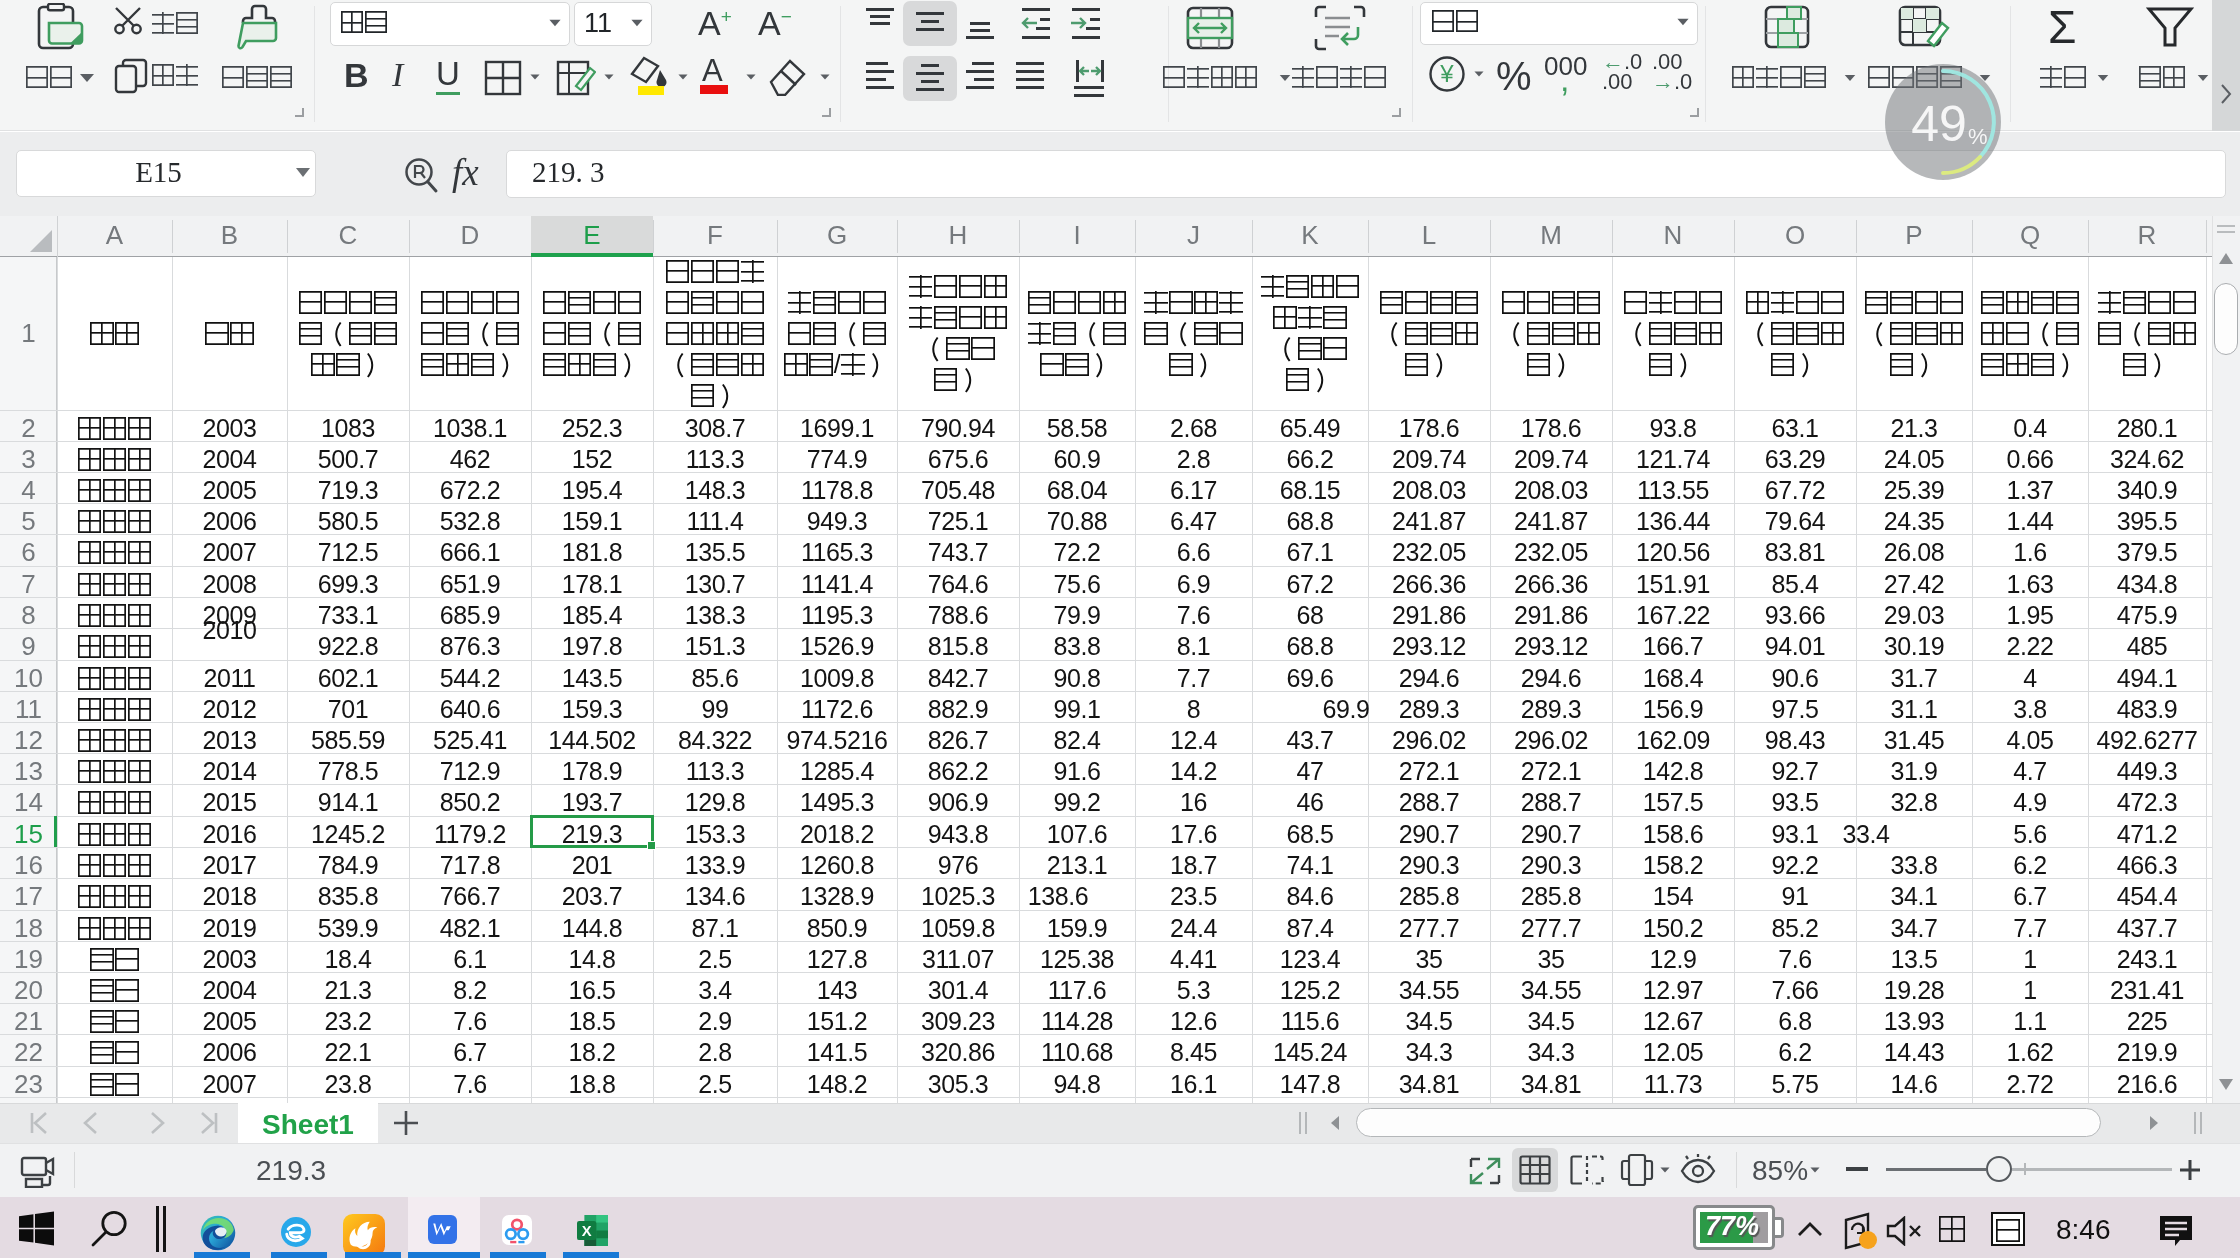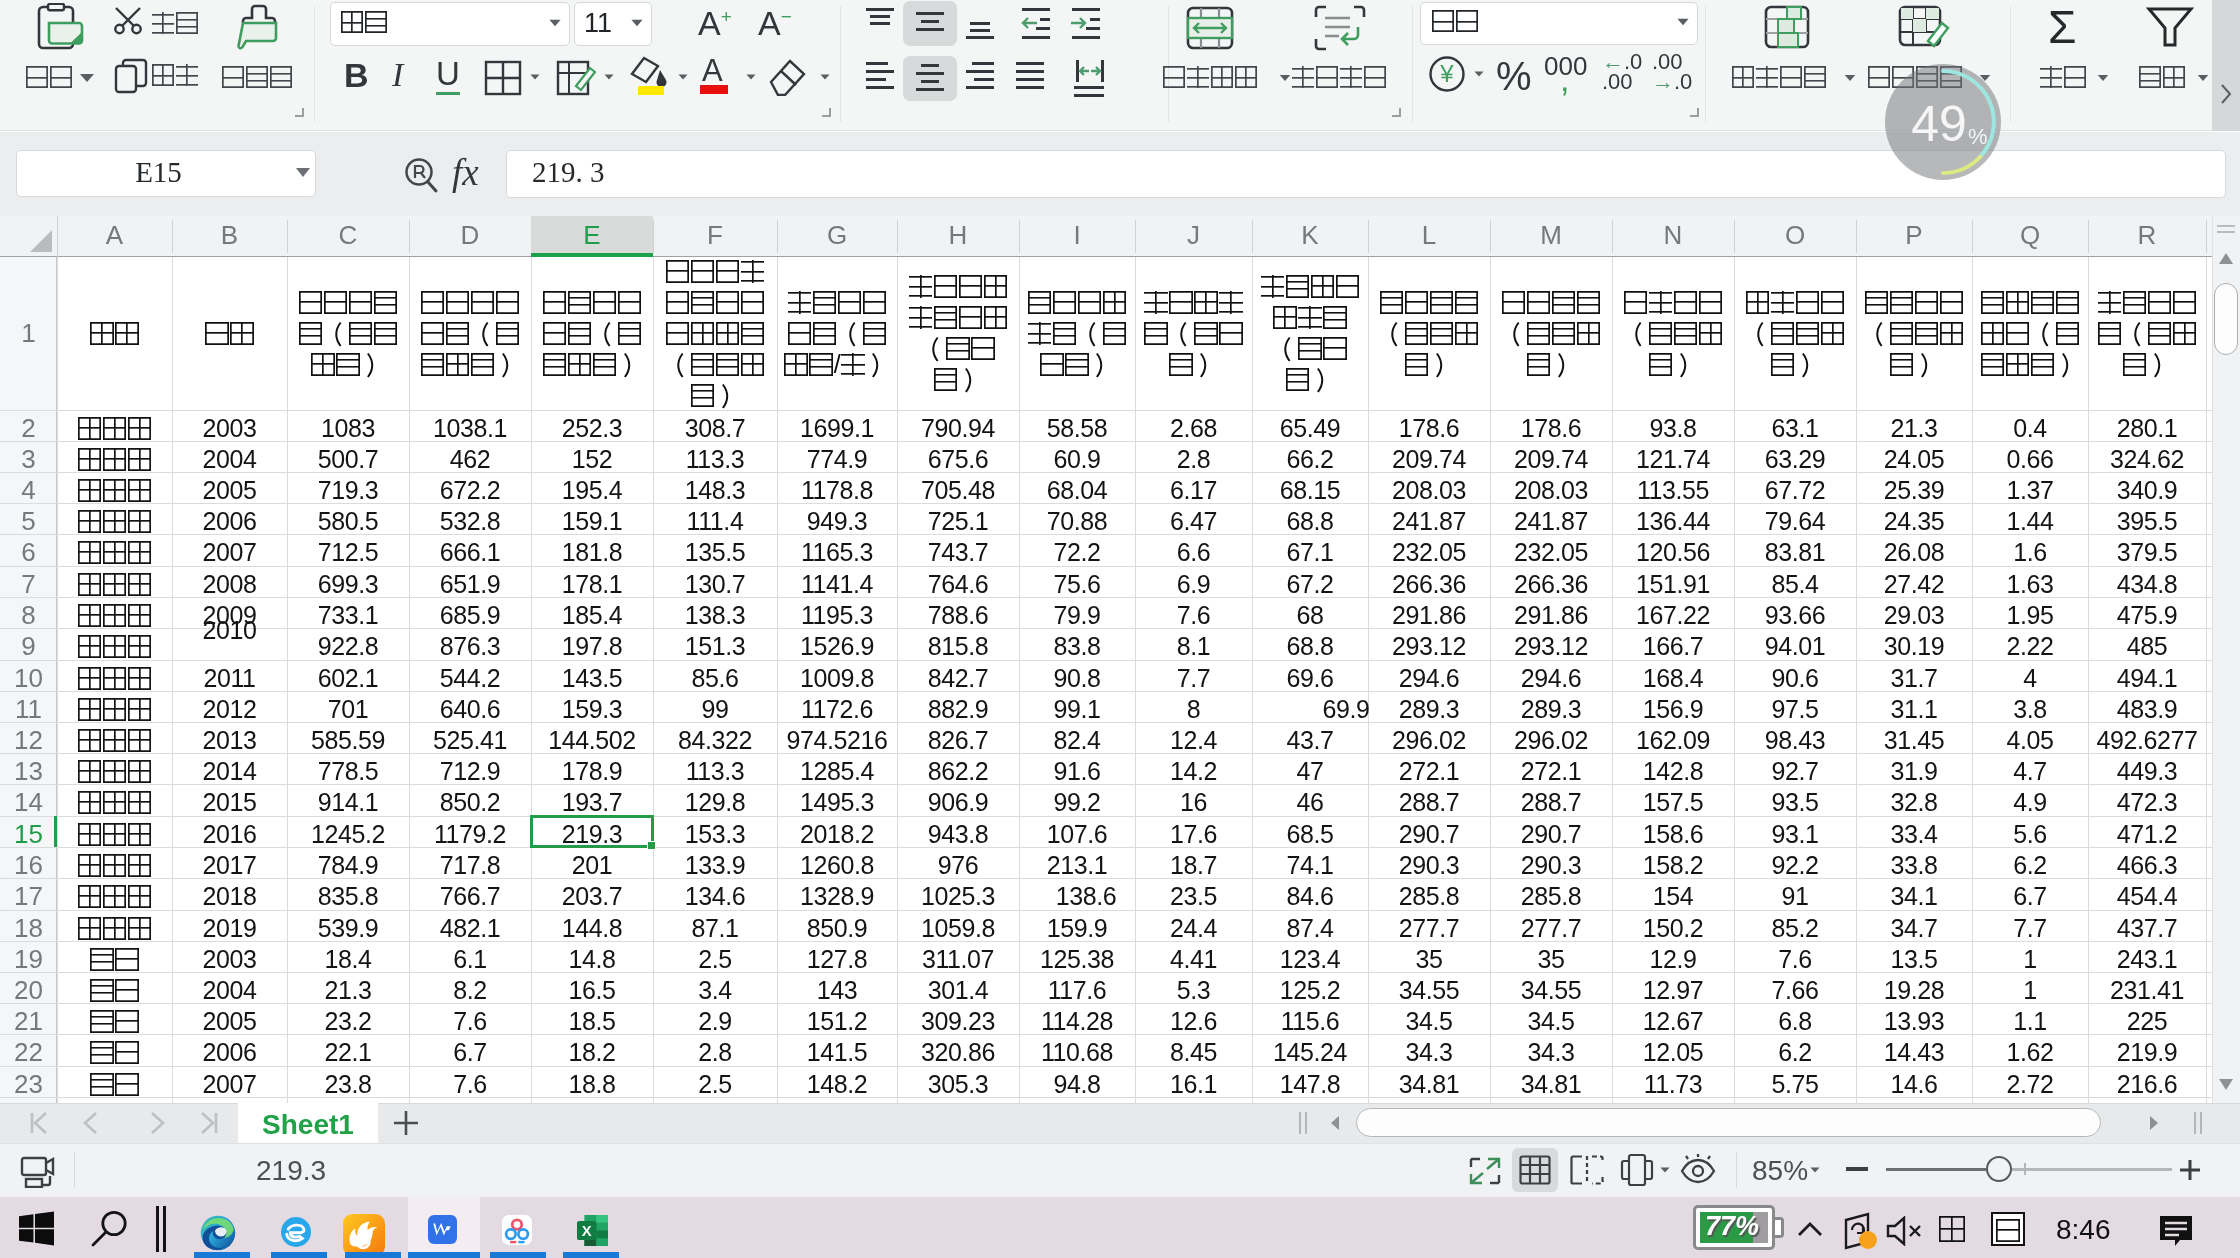--- a/index.html
+++ b/index.html
@@ -715,21 +715,21 @@
 <div class="cell" style="left:653px;top:816px;width:124px;height:31px">153.3</div>
 <div class="cell" style="left:777px;top:816px;width:120px;height:31px">2018.2</div>
 <div class="cell" style="left:897px;top:816px;width:122px;height:31px">943.8</div>
 <div class="cell" style="left:1019px;top:816px;width:116px;height:31px">107.6</div>
 <div class="cell" style="left:1135px;top:816px;width:117px;height:31px">17.6</div>
 <div class="cell" style="left:1252px;top:816px;width:116px;height:31px">68.5</div>
 <div class="cell" style="left:1368px;top:816px;width:122px;height:31px">290.7</div>
 <div class="cell" style="left:1490px;top:816px;width:122px;height:31px">290.7</div>
 <div class="cell" style="left:1612px;top:816px;width:122px;height:31px">158.6</div>
 <div class="cell" style="left:1734px;top:816px;width:122px;height:31px">93.1</div>
-<div class="cell" style="left:1856px;top:816px;width:116px;height:31px">33.4</div>
+<div class="cell" style="left:1808px;top:816px;width:116px;height:31px">33.4</div>
 <div class="cell" style="left:1972px;top:816px;width:116px;height:31px">5.6</div>
 <div class="cell" style="left:2088px;top:816px;width:118px;height:31px">471.2</div>
 <div class="cell" style="left:57px;top:847px;width:115px;height:31px"><i class="g gb"></i><i class="g gb"></i><i class="g gb"></i></div>
 <div class="cell" style="left:172px;top:847px;width:115px;height:31px">2017</div>
 <div class="cell" style="left:287px;top:847px;width:122px;height:31px">784.9</div>
 <div class="cell" style="left:409px;top:847px;width:122px;height:31px">717.8</div>
 <div class="cell" style="left:531px;top:847px;width:122px;height:31px">201</div>
 <div class="cell" style="left:653px;top:847px;width:124px;height:31px">133.9</div>
 <div class="cell" style="left:777px;top:847px;width:120px;height:31px">1260.8</div>
 <div class="cell" style="left:897px;top:847px;width:122px;height:31px">976</div>
@@ -744,21 +744,21 @@
 <div class="cell" style="left:1972px;top:847px;width:116px;height:31px">6.2</div>
 <div class="cell" style="left:2088px;top:847px;width:118px;height:31px">466.3</div>
 <div class="cell" style="left:57px;top:878px;width:115px;height:31px"><i class="g gb"></i><i class="g gb"></i><i class="g gb"></i></div>
 <div class="cell" style="left:172px;top:878px;width:115px;height:31px">2018</div>
 <div class="cell" style="left:287px;top:878px;width:122px;height:31px">835.8</div>
 <div class="cell" style="left:409px;top:878px;width:122px;height:31px">766.7</div>
 <div class="cell" style="left:531px;top:878px;width:122px;height:31px">203.7</div>
 <div class="cell" style="left:653px;top:878px;width:124px;height:31px">134.6</div>
 <div class="cell" style="left:777px;top:878px;width:120px;height:31px">1328.9</div>
 <div class="cell" style="left:897px;top:878px;width:122px;height:31px">1025.3</div>
-<div class="cell" style="left:1028px;top:878px;width:116px;height:48px">138.6</div>
+<div class="cell" style="left:1000px;top:878px;width:116px;height:48px">138.6</div>
 <div class="cell" style="left:1135px;top:878px;width:117px;height:31px">23.5</div>
 <div class="cell" style="left:1252px;top:878px;width:116px;height:31px">84.6</div>
 <div class="cell" style="left:1368px;top:878px;width:122px;height:31px">285.8</div>
 <div class="cell" style="left:1490px;top:878px;width:122px;height:31px">285.8</div>
 <div class="cell" style="left:1612px;top:878px;width:122px;height:31px">154</div>
 <div class="cell" style="left:1734px;top:878px;width:122px;height:31px">91</div>
 <div class="cell" style="left:1856px;top:878px;width:116px;height:31px">34.1</div>
 <div class="cell" style="left:1972px;top:878px;width:116px;height:31px">6.7</div>
 <div class="cell" style="left:2088px;top:878px;width:118px;height:31px">454.4</div>
 <div class="cell" style="left:57px;top:910px;width:115px;height:31px"><i class="g gb"></i><i class="g gb"></i><i class="g gb"></i></div>

